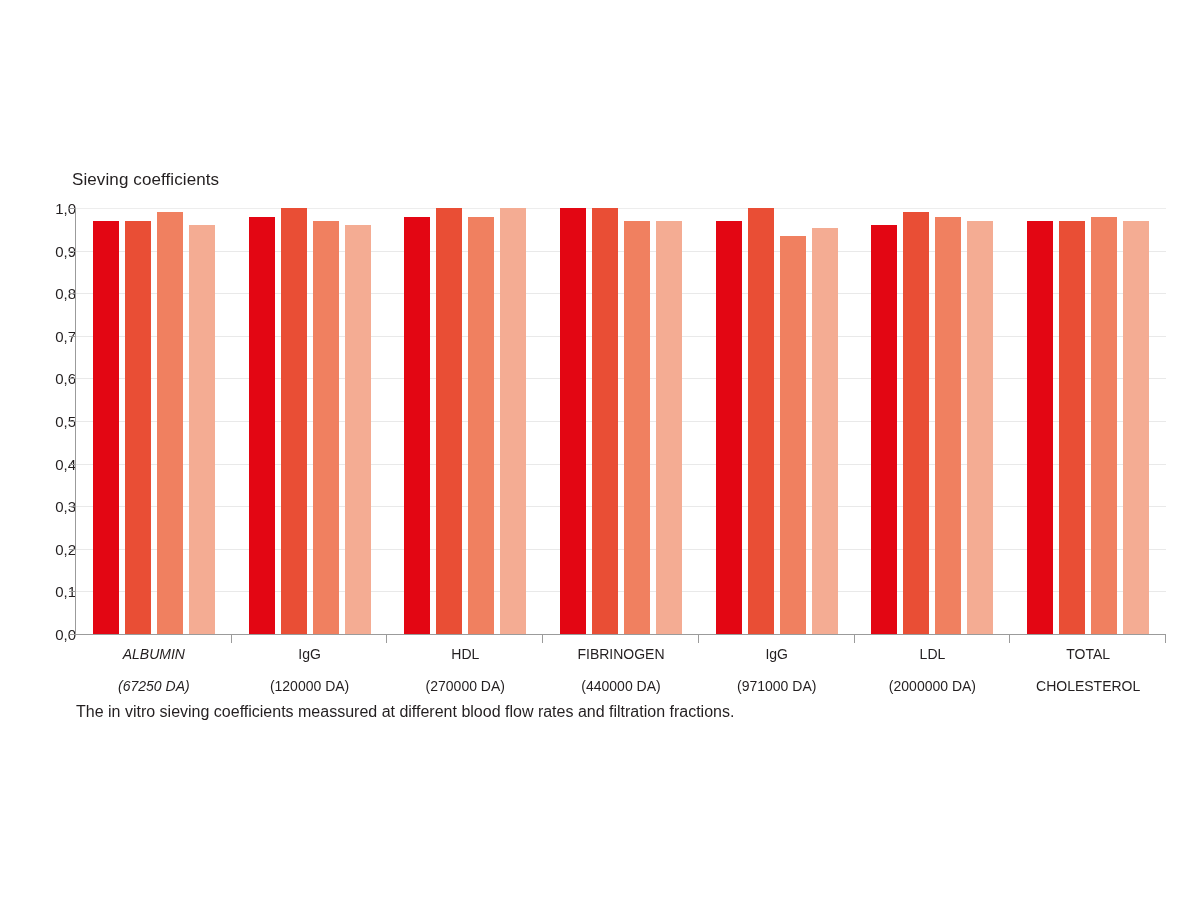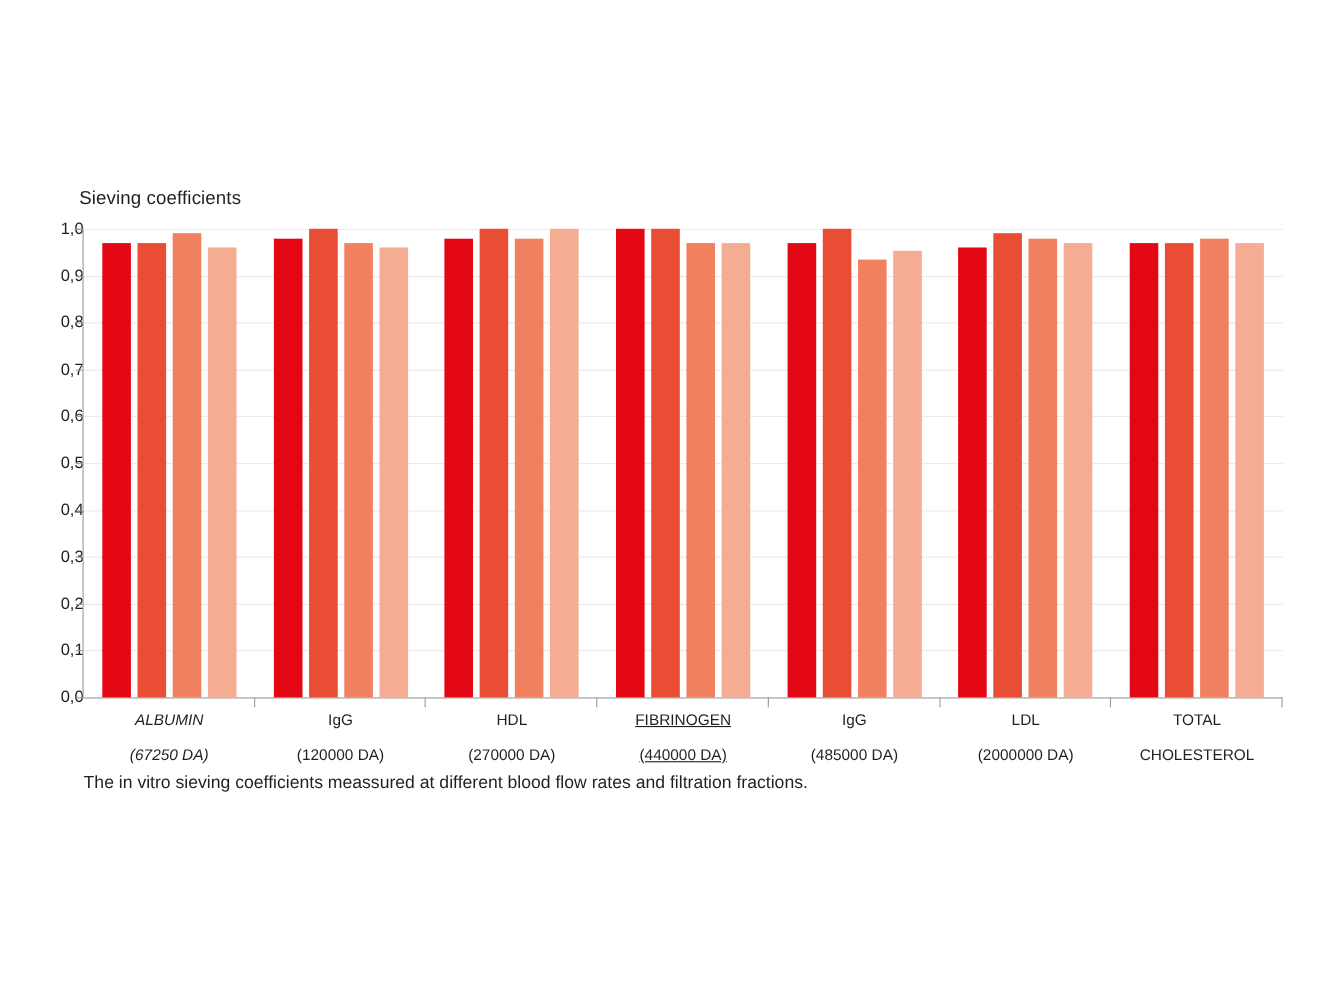--- a/index.html
+++ b/index.html
@@ -252,21 +252,21 @@
           <div class="bar" title="TOTAL — Condition 3: 0,98" style="height: 417px; background: rgb(240, 128, 96);"></div>
           <div class="bar" title="TOTAL — Condition 4: 0,97" style="height: 413px; background: rgb(244, 172, 147);"></div>
         </div>
       </div>
   </div>
 
   <div id="xlabels">
       <div class="xlabel" style="flex: 1 1 0px; font-style: italic;"><span>ALBUMIN</span><span class="l2">(67250 DA)</span></div>
       <div class="xlabel" style="flex: 1 1 0px;"><span>IgG</span><span class="l2">(120000 DA)</span></div>
       <div class="xlabel" style="flex: 1 1 0px;"><span>HDL</span><span class="l2">(270000 DA)</span></div>
-      <div class="xlabel" style="flex: 1 1 0px; text-decoration: underline;"><span>FIBRINOGEN</span><span class="l2">(440000 DA)</span></div>
-      <div class="xlabel" style="flex: 1 1 0px;"><span>IgG</span><span class="l2">(485000 DA)</span></div>
+      <div class="xlabel" style="flex: 1 1 0px;"><span>FIBRINOGEN</span><span class="l2">(440000 DA)</span></div>
+      <div class="xlabel" style="flex: 1 1 0px;"><span>IgG</span><span class="l2">(971000 DA)</span></div>
       <div class="xlabel" style="flex: 1 1 0px;"><span>LDL</span><span class="l2">(2000000 DA)</span></div>
       <div class="xlabel" style="flex: 1 1 0px;"><span>TOTAL</span><span class="l2">CHOLESTEROL</span></div>
     </div>
 
   <div class="caption">The in vitro sieving coefficients meassured at different blood flow rates and filtration fractions.</div>
 
 </div>
 
 </body></html>

